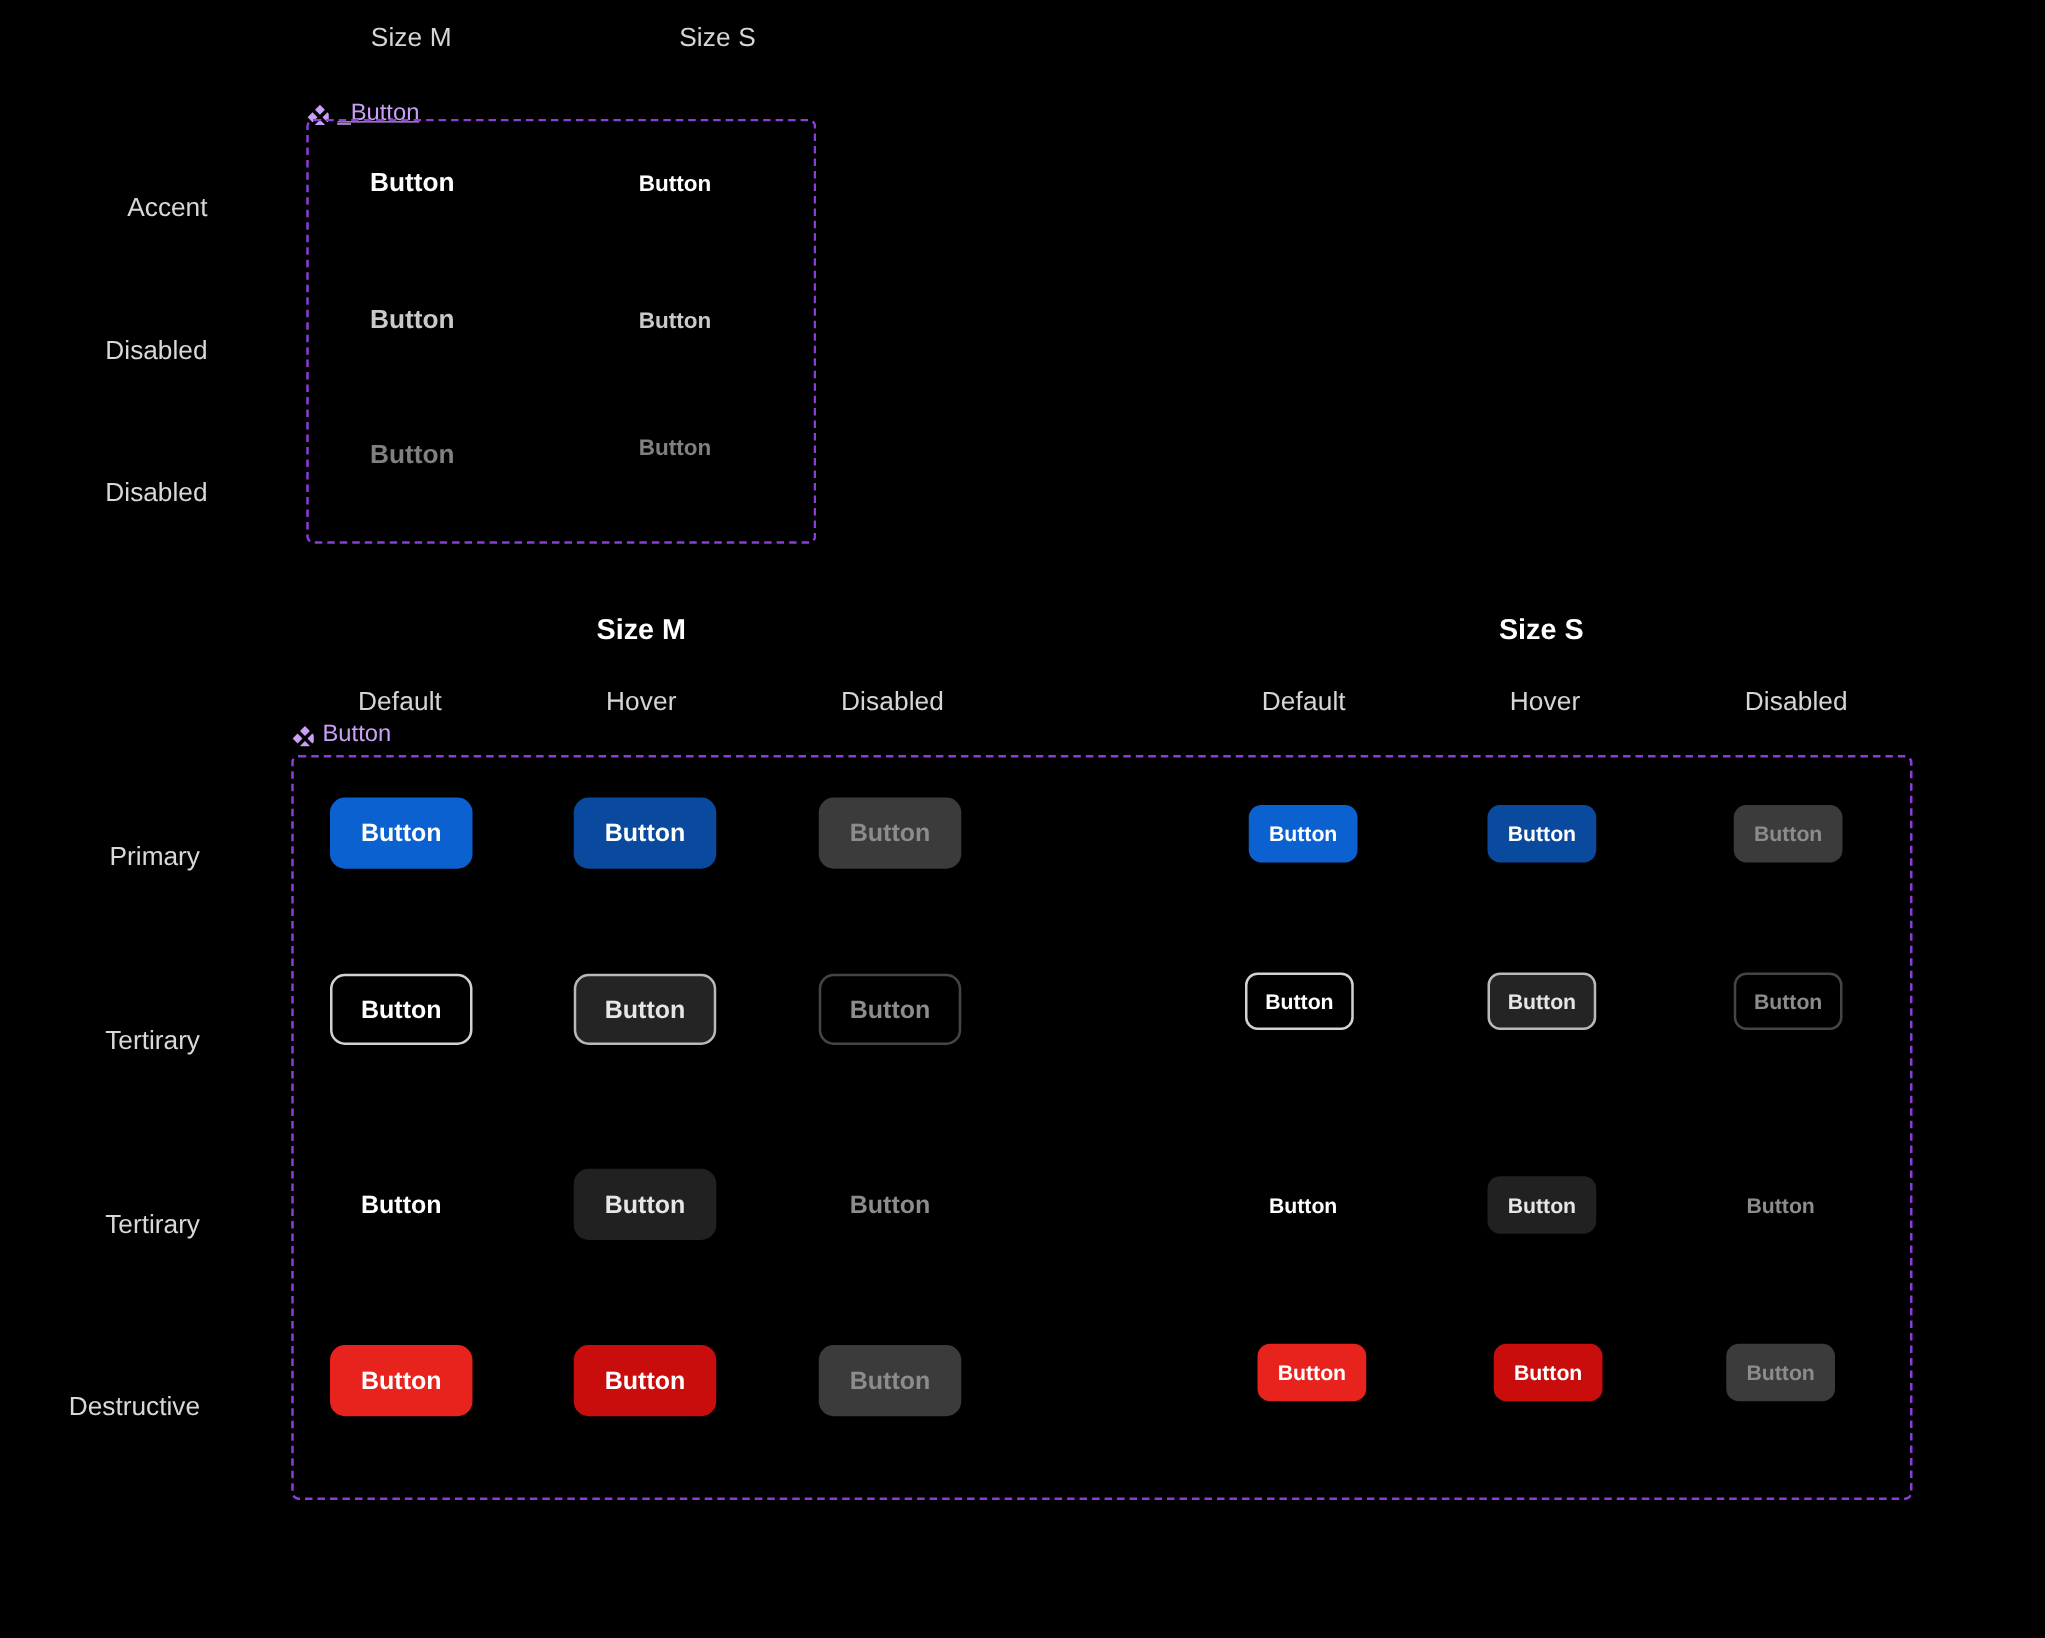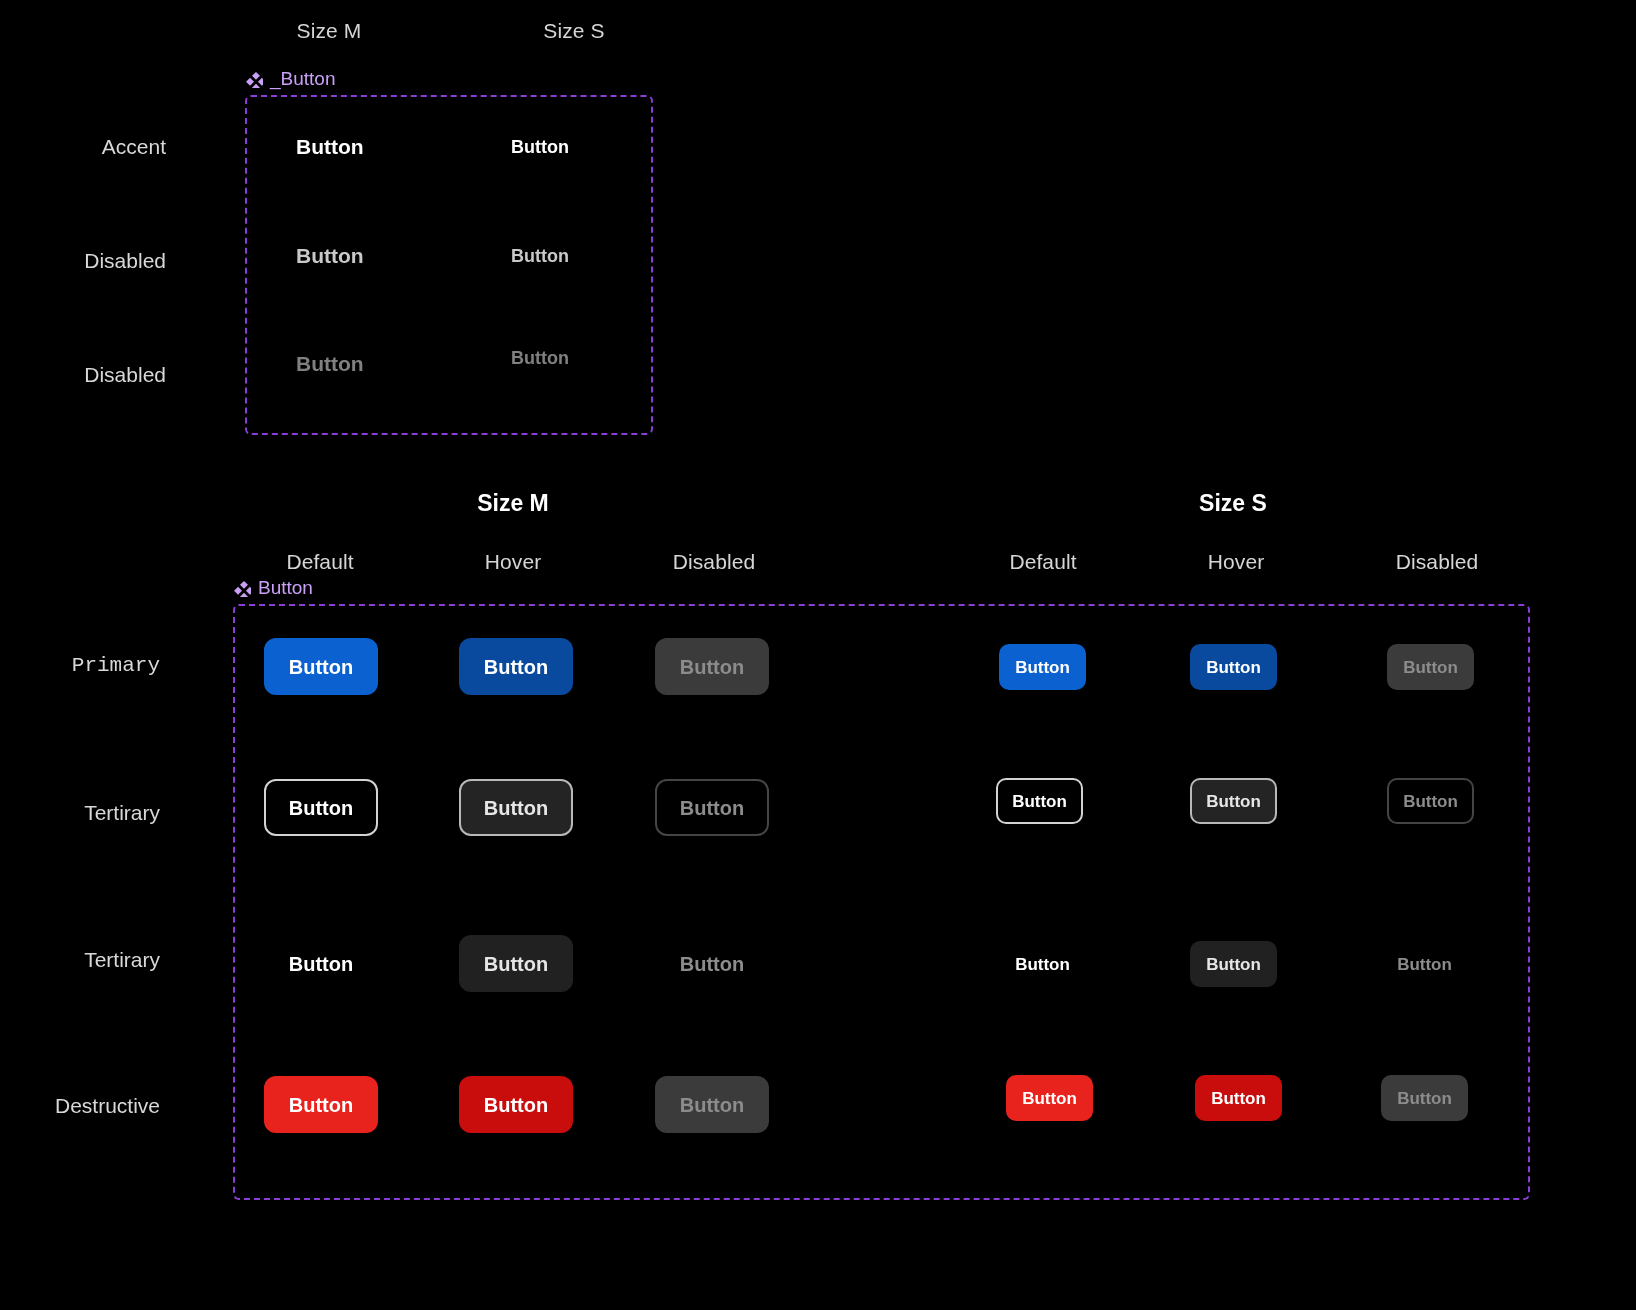--- a/index.html
+++ b/index.html
@@ -28,20 +28,21 @@
     color: #d6d6d6;
     text-align: center;
     letter-spacing: 0.1px;
     white-space: nowrap;
   }
   .row-label {
     font-size: 21px;
     color: #d8d8d8;
     text-align: right;
     white-space: nowrap;
+    margin-top: 20px;
   }
   .size-head {
     font-size: 23px;
     font-weight: bold;
     color: #ffffff;
     text-align: center;
     white-space: nowrap;
   }
 
   
@@ -113,21 +114,21 @@
 
 <div class="canvas">
 
   <div class="abs col-head" style="left:249px; top:19px; width:160px;">Size M</div>
   <div class="abs col-head" style="left:494px; top:19px; width:160px;">Size S</div>
 
   <div class="abs row-label" style="left:0px; top:135px; width:166px;">Accent</div>
   <div class="abs row-label" style="left:0px; top:249px; width:166px;">Disabled</div>
   <div class="abs row-label" style="left:0px; top:363px; width:166px;">Disabled</div>
 
-  <div class="abs comp-label" style="left:245px; top:68px;">
+  <div class="abs comp-label" style="left:245px; top:80px;text-decoration:underline;">
     <svg class="diamonds" viewBox="0 0 20 20">
       <g fill="#c9a0f7">
         <rect x="10" y="1.2" width="6.2" height="6.2" transform="rotate(45 10 4.3)"></rect>
         <rect x="3.4" y="7.8" width="6.2" height="6.2" transform="rotate(45 3.4 10.9)"></rect>
         <rect x="16.6" y="7.8" width="6.2" height="6.2" transform="rotate(45 16.6 10.9)"></rect>
         <rect x="10" y="14.4" width="6.2" height="6.2" transform="rotate(45 10 17.5)"></rect>
       </g>
     </svg>
     <span>_Button</span>
   </div>
@@ -146,21 +147,21 @@
   <div class="abs size-head" style="left:413px; top:490px; width:200px;">Size M</div>
   <div class="abs size-head" style="left:1133px; top:490px; width:200px;">Size S</div>
 
   <div class="abs col-head" style="left:240px; top:550px; width:160px;">Default</div>
   <div class="abs col-head" style="left:433px; top:550px; width:160px;">Hover</div>
   <div class="abs col-head" style="left:634px; top:550px; width:160px;">Disabled</div>
   <div class="abs col-head" style="left:963px; top:550px; width:160px;">Default</div>
   <div class="abs col-head" style="left:1156px; top:550px; width:160px;">Hover</div>
   <div class="abs col-head" style="left:1357px; top:550px; width:160px;">Disabled</div>
 
-  <div class="abs row-label" style="left:0px; top:654px; width:160px;font-family:Liberation Mono, monospace;">Primary</div>
+  <div class="abs row-label" style="left:0px; top:654px; width:160px;">Primary</div>
   <div class="abs row-label" style="left:0px; top:801px; width:160px;">Tertirary</div>
   <div class="abs row-label" style="left:0px; top:948px; width:160px;">Tertirary</div>
   <div class="abs row-label" style="left:0px; top:1094px; width:160px;">Destructive</div>
 
   <div class="abs comp-label" style="left:233px; top:577px;">
     <svg class="diamonds" viewBox="0 0 20 20">
       <g fill="#c9a0f7">
         <rect x="10" y="1.2" width="6.2" height="6.2" transform="rotate(45 10 4.3)"></rect>
         <rect x="3.4" y="7.8" width="6.2" height="6.2" transform="rotate(45 3.4 10.9)"></rect>
         <rect x="16.6" y="7.8" width="6.2" height="6.2" transform="rotate(45 16.6 10.9)"></rect>

